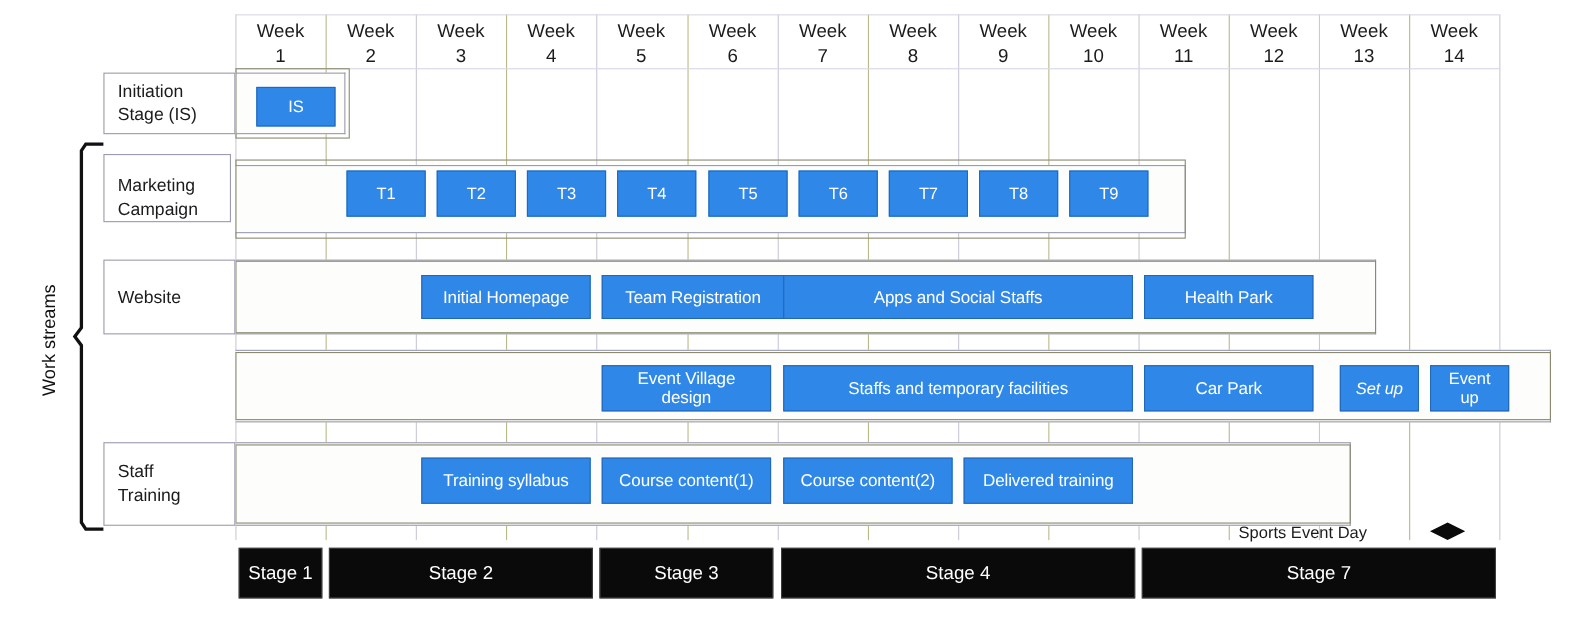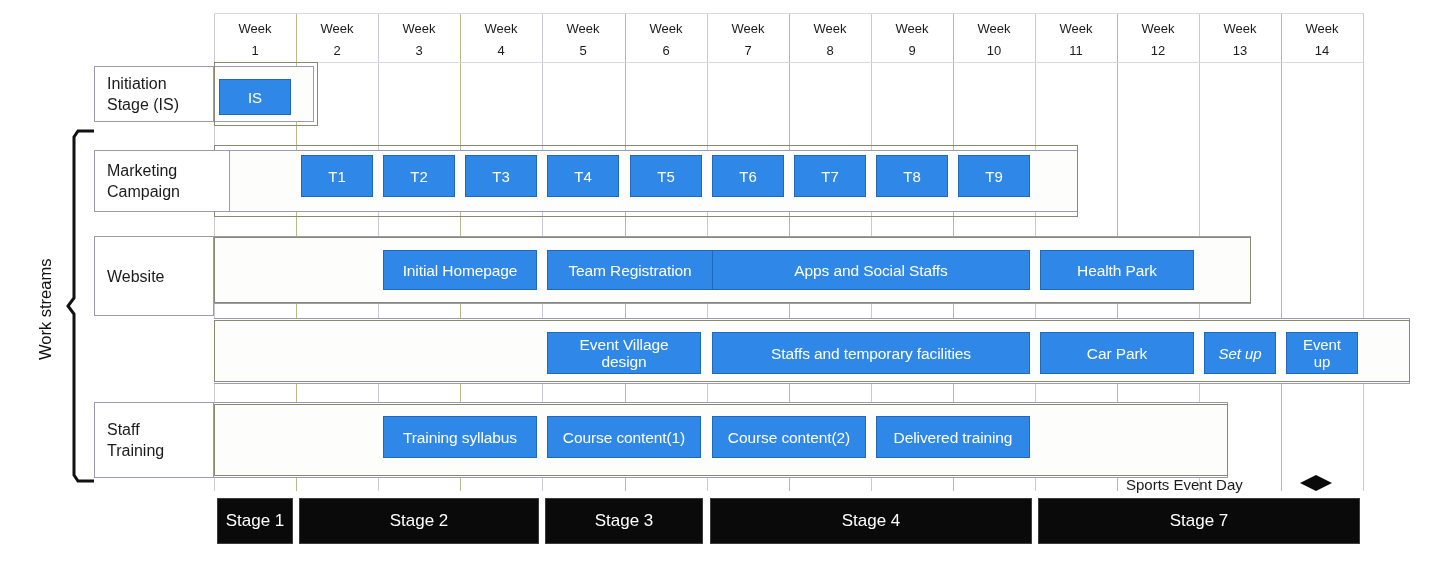--- a/index.html
+++ b/index.html
@@ -36,21 +36,21 @@
     left: 214px;
     height: 48px;
     border-top: 1px solid #d8d8e4;
     border-bottom: 1px solid #d8d8e4;
   }
   .week-cell {
     position: absolute;
     top: 14px;
     height: 46px;
     text-align: center;
-    font-size: 13px;
+    font-size: 17px;
     line-height: 22px;
     color: #1b1b1b;
     padding-top: 4px;
     box-sizing: border-box;
   }
   .week-cell .wk-num { display: block; }
 
   
   .row-box {
     position: absolute;
@@ -90,21 +90,21 @@
     display: flex;
     align-items: center;
     justify-content: center;
     text-align: center;
     font-size: 15.5px;
     line-height: 17px;
     z-index: 5;
     white-space: pre-line;
     letter-spacing: -0.1px;
   }
-  .bar.small { font-size: 15px; }
+  .bar.small { font-size: 15px; margin-left: 14px; }
 
   
   .brace {
     position: absolute;
     z-index: 7;
   }
   .ws-label {
     position: absolute;
     font-size: 16.5px;
     color: #111111;
@@ -214,25 +214,25 @@
       <div class="week-cell" style="left: 1281px; width: 82px;">
         <span class="wk-num">Week</span>
         <span class="wk-num">14</span>
       </div>
     </div>
 
   <div class="row-label" id="rowlabel-0" style="left:94px; top:66px; width:120px; height:56px;">
     <span style="white-space:pre-line">Initiation
 Stage (IS)</span>
   </div>
-  <div class="row-label" id="rowlabel-1" style="left:94px; top:150px; width:136px; height:62px;">
+  <div class="row-label" id="rowlabel-1" style="left:94px; top:140px; width:116px; height:62px;align-items:flex-end;">
     <span style="white-space:pre-line">Marketing
 Campaign</span>
   </div>
-  <div class="row-label" id="rowlabel-2" style="left:94px; top:236px; width:120px; height:80px;">
+  <div class="row-label" id="rowlabel-2" style="left:94px; top:236px; width:120px; height:68px;">
     <span style="white-space:pre-line">Website</span>
   </div>
   <div class="row-label" id="rowlabel-4" style="left:94px; top:402px; width:120px; height:76px;">
     <span style="white-space:pre-line">Staff
 Training</span>
   </div>
 
   <div class="row-box" style="left:214px; top:66px; width:100px; height:56px; border-left:none;"></div>
   <div class="row-box" style="left:214px; top:150px; width:864px; height:62px; border-left:none;"></div>
   <div class="row-box" style="left:214px; top:236px; width:1037px; height:68px; border-left:none;"></div>

